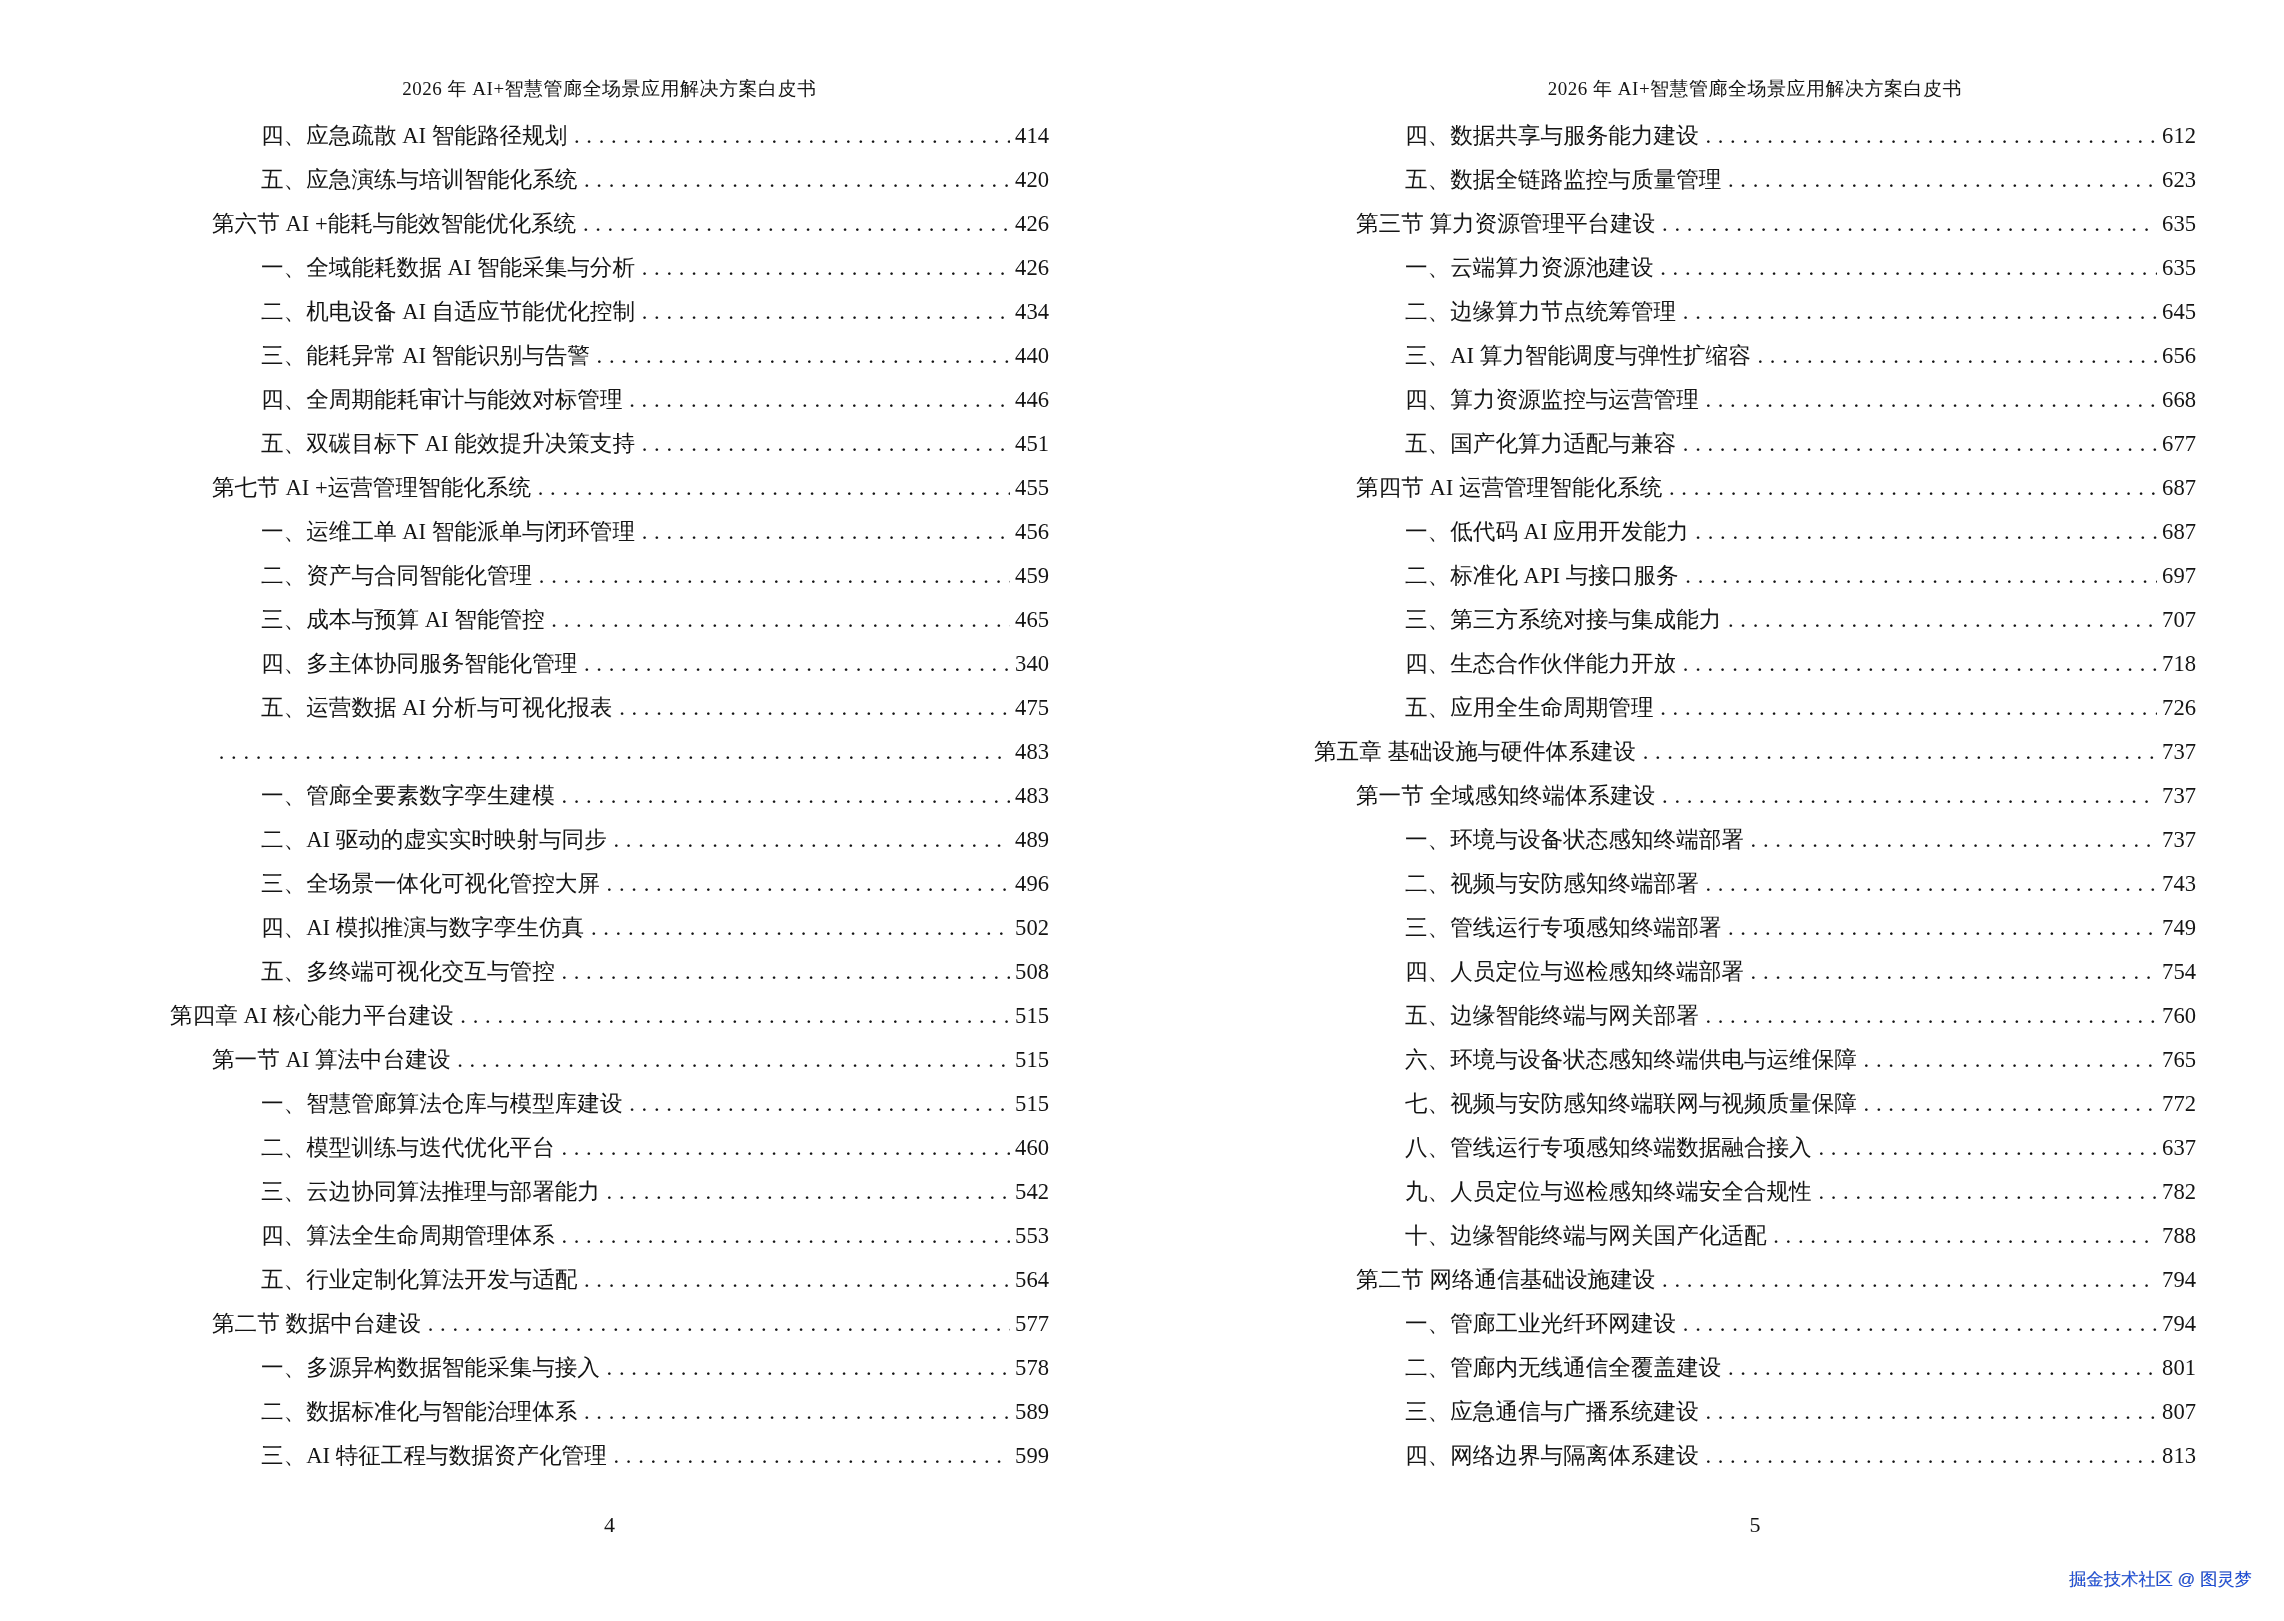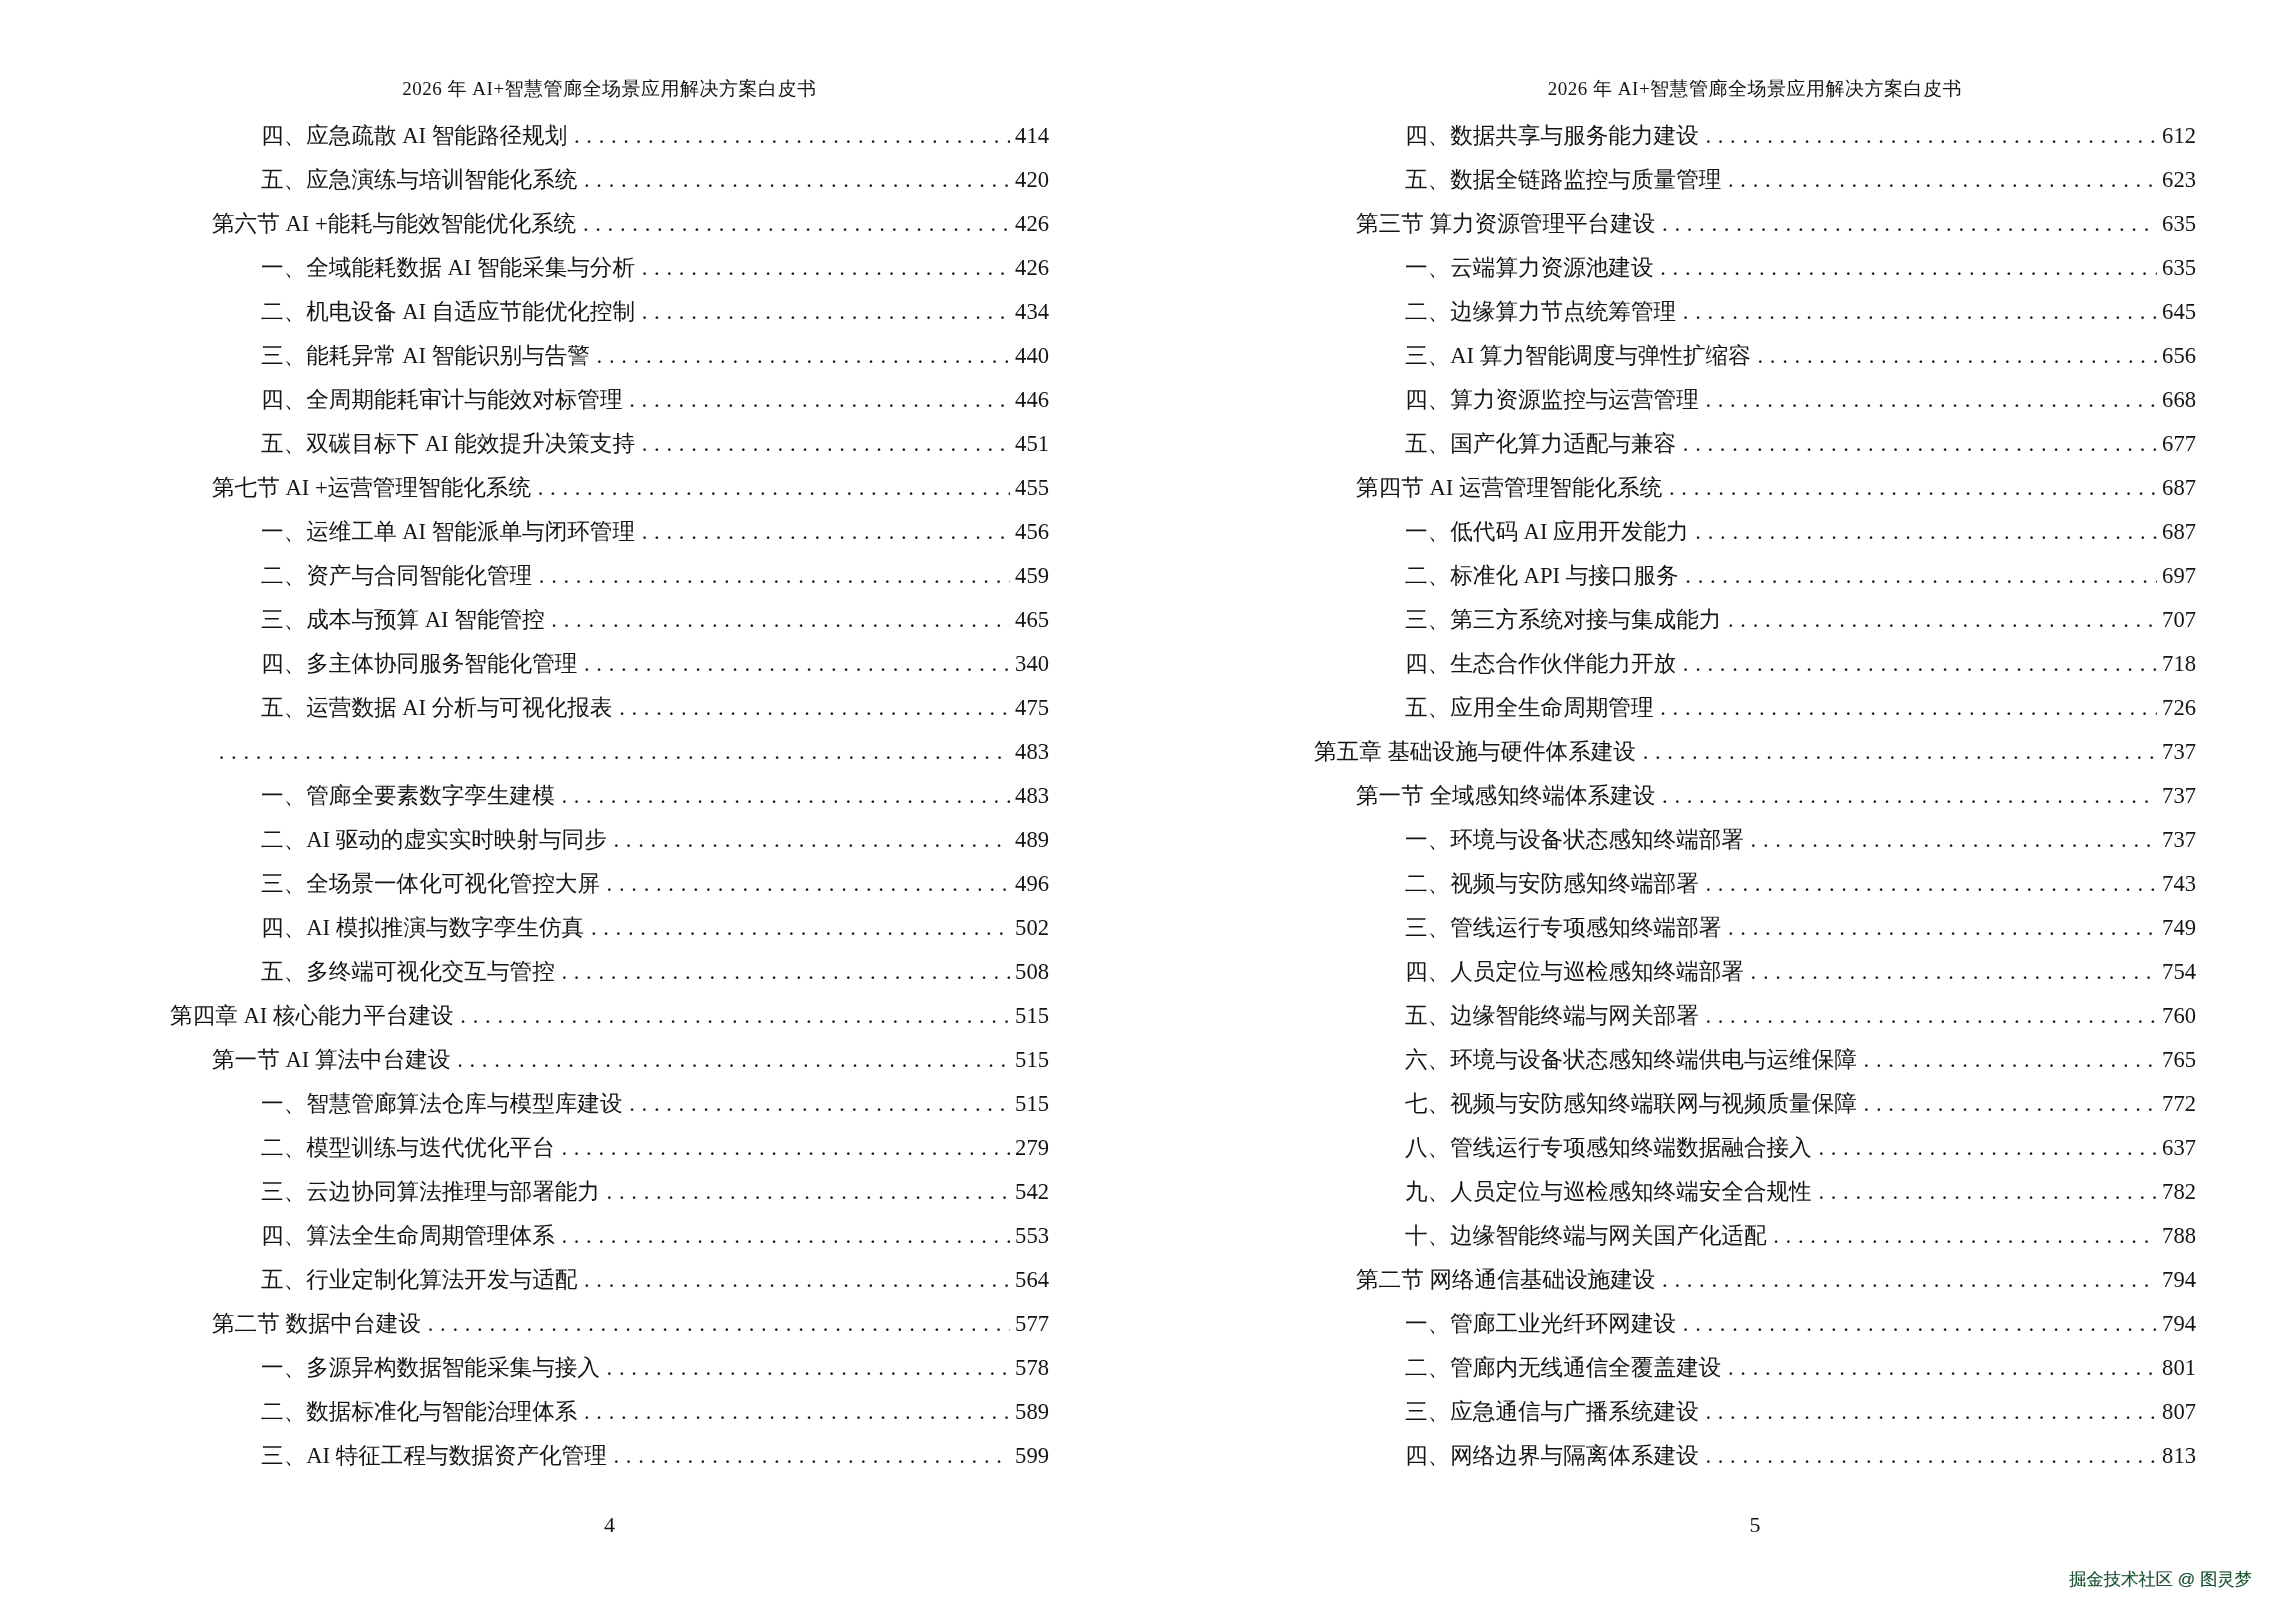--- a/index.html
+++ b/index.html
@@ -57,21 +57,21 @@
     font-size:22px;
     line-height:25px;
   }
   .page-right .pagenum{left:172px;right:88px;}
   .watermark{
     position:absolute;
     top:1569px;
     right:32px;
     font-size:17.3px;
     line-height:20px;
-    color:#14532d;
+    color:#1d4ed8;
     text-shadow:0.5px 0.5px 0 #ffffff, -0.5px -0.5px 0 #a8a8a8;
     font-family:"Liberation Sans","DejaVu Sans",sans-serif;
     white-space:nowrap;
   }
 </style>
 </head>
 <body>
 
 <div class="spread">
 
@@ -188,21 +188,21 @@
           <span class="pg">515</span>
         </div>
         <div class="row lvl-item">
           <span class="t">一、智慧管廊算法仓库与模型库建设</span>
           <span class="leader">................................................................................................................................................................</span>
           <span class="pg">515</span>
         </div>
         <div class="row lvl-item">
           <span class="t">二、模型训练与迭代优化平台</span>
           <span class="leader">................................................................................................................................................................</span>
-          <span class="pg">279</span>
+          <span class="pg">460</span>
         </div>
         <div class="row lvl-item">
           <span class="t">三、云边协同算法推理与部署能力</span>
           <span class="leader">................................................................................................................................................................</span>
           <span class="pg">542</span>
         </div>
         <div class="row lvl-item">
           <span class="t">四、算法全生命周期管理体系</span>
           <span class="leader">................................................................................................................................................................</span>
           <span class="pg">553</span>

